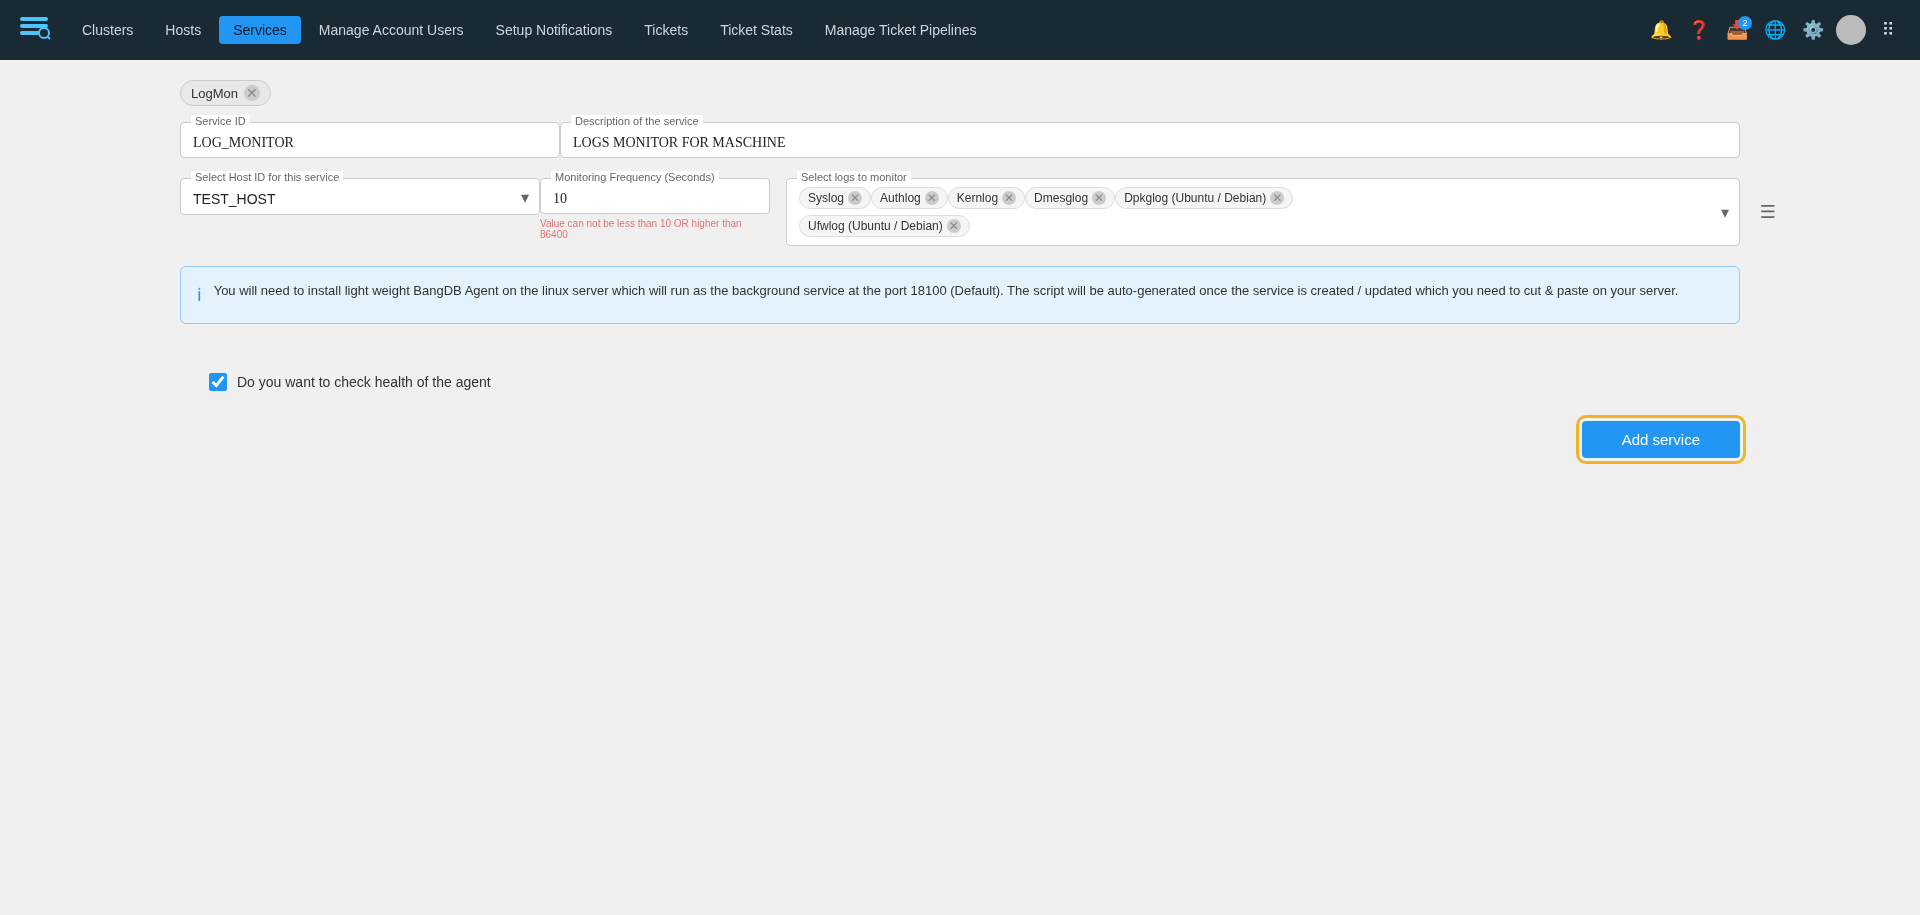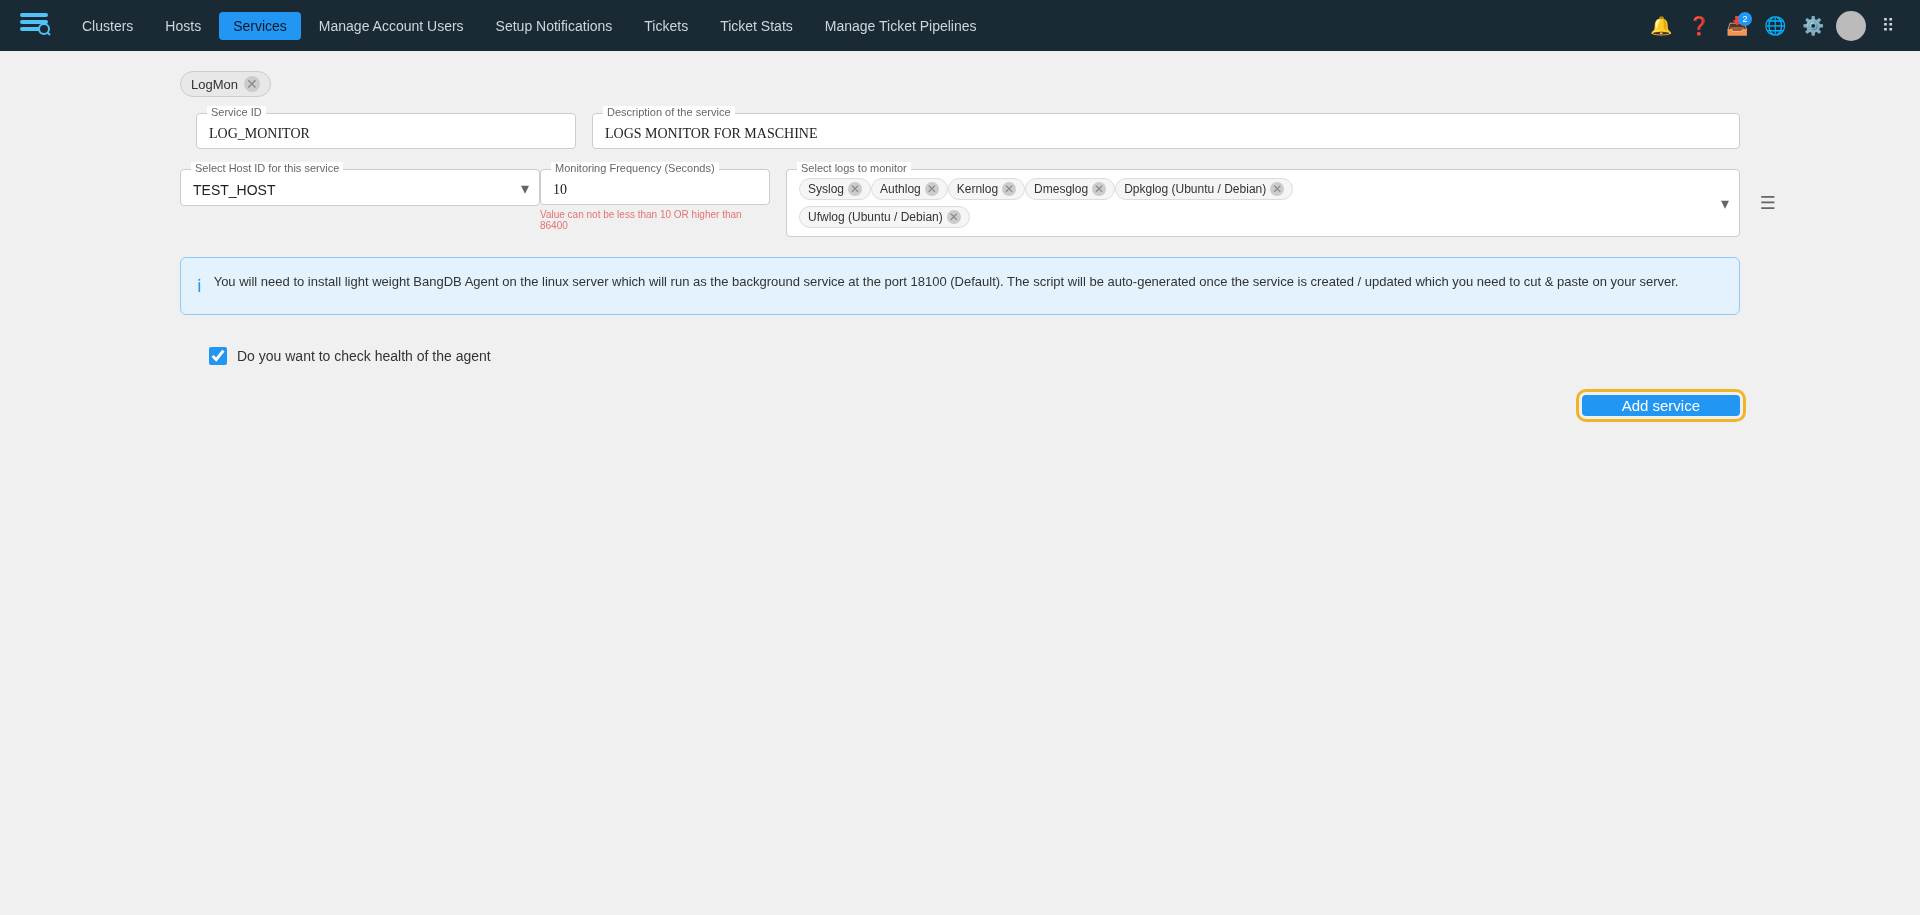--- a/index.html
+++ b/index.html
@@ -1,21 +1,21 @@
 <!DOCTYPE html>
 <html><head>
   <meta charset="utf-8">
   <style>
     * { box-sizing: border-box; margin: 0; padding: 0; }
     body { font-family: 'Segoe UI', Arial, sans-serif; background: #f0f0f0; min-height: 915px; }
 
     
     .navbar {
       background: #1a2a35;
-      height: 51px;
+      height: 60px;
       display: flex;
       align-items: center;
       padding: 0 16px;
       gap: 4px;
     }
     .navbar-logo {
       margin-right: 12px;
       color: white;
       font-size: 22px;
     }
@@ -100,23 +100,21 @@
       display: flex;
       align-items: center;
       justify-content: center;
       border-radius: 50%;
       background: #ccc;
     }
 
     
     .form-row {
       display: flex;
-      gap: 16px;
       margin-bottom: 20px;
-      margin-left: 16px;
     }
 
     
     .field-group {
       position: relative;
       background: white;
       border: 1px solid #ccc;
       border-radius: 4px;
       padding: 8px 12px 6px;
       flex: 1;
@@ -261,21 +259,21 @@
     .add-service-btn-wrapper {
       display: flex;
       justify-content: flex-end;
       margin-top: 30px;
     }
     .add-service-btn {
       background: #2196f3;
       color: white;
       border: none;
       border-radius: 4px;
-      padding: 2px 40px;
+      padding: 10px 40px;
       font-size: 15px;
       cursor: pointer;
       outline: 3px solid #f0b429;
       outline-offset: 3px;
     }
 
     .second-row-container {
       display: flex;
       gap: 16px;
       margin-bottom: 20px;
@@ -403,21 +401,21 @@
   </div>
 
   
   <div class="info-box">
     <span class="info-icon">ℹ</span>
     <span>You will need to install light weight BangDB Agent on the linux server which will run as the background service at the port 18100 (Default). The script will be auto-generated once the service is created / updated which you need to cut &amp; paste on your server.</span>
   </div>
 
   
   <div style="display:flex; gap:24px; align-items:flex-start; margin-bottom:16px;">
-    <div class="checkbox-row" style="margin-top:12px;padding-left:29px;">
+    <div class="checkbox-row" style="margin-top:29px;padding-left:29px;">
       <input type="checkbox" class="checkbox-styled" id="health-check" checked="" style="">
       <label class="checkbox-label" for="health-check">Do you want to check health of the agent</label>
     </div>
   </div>
 
   
   <div class="add-service-btn-wrapper">
     <button class="add-service-btn">Add service</button>
   </div>
 

